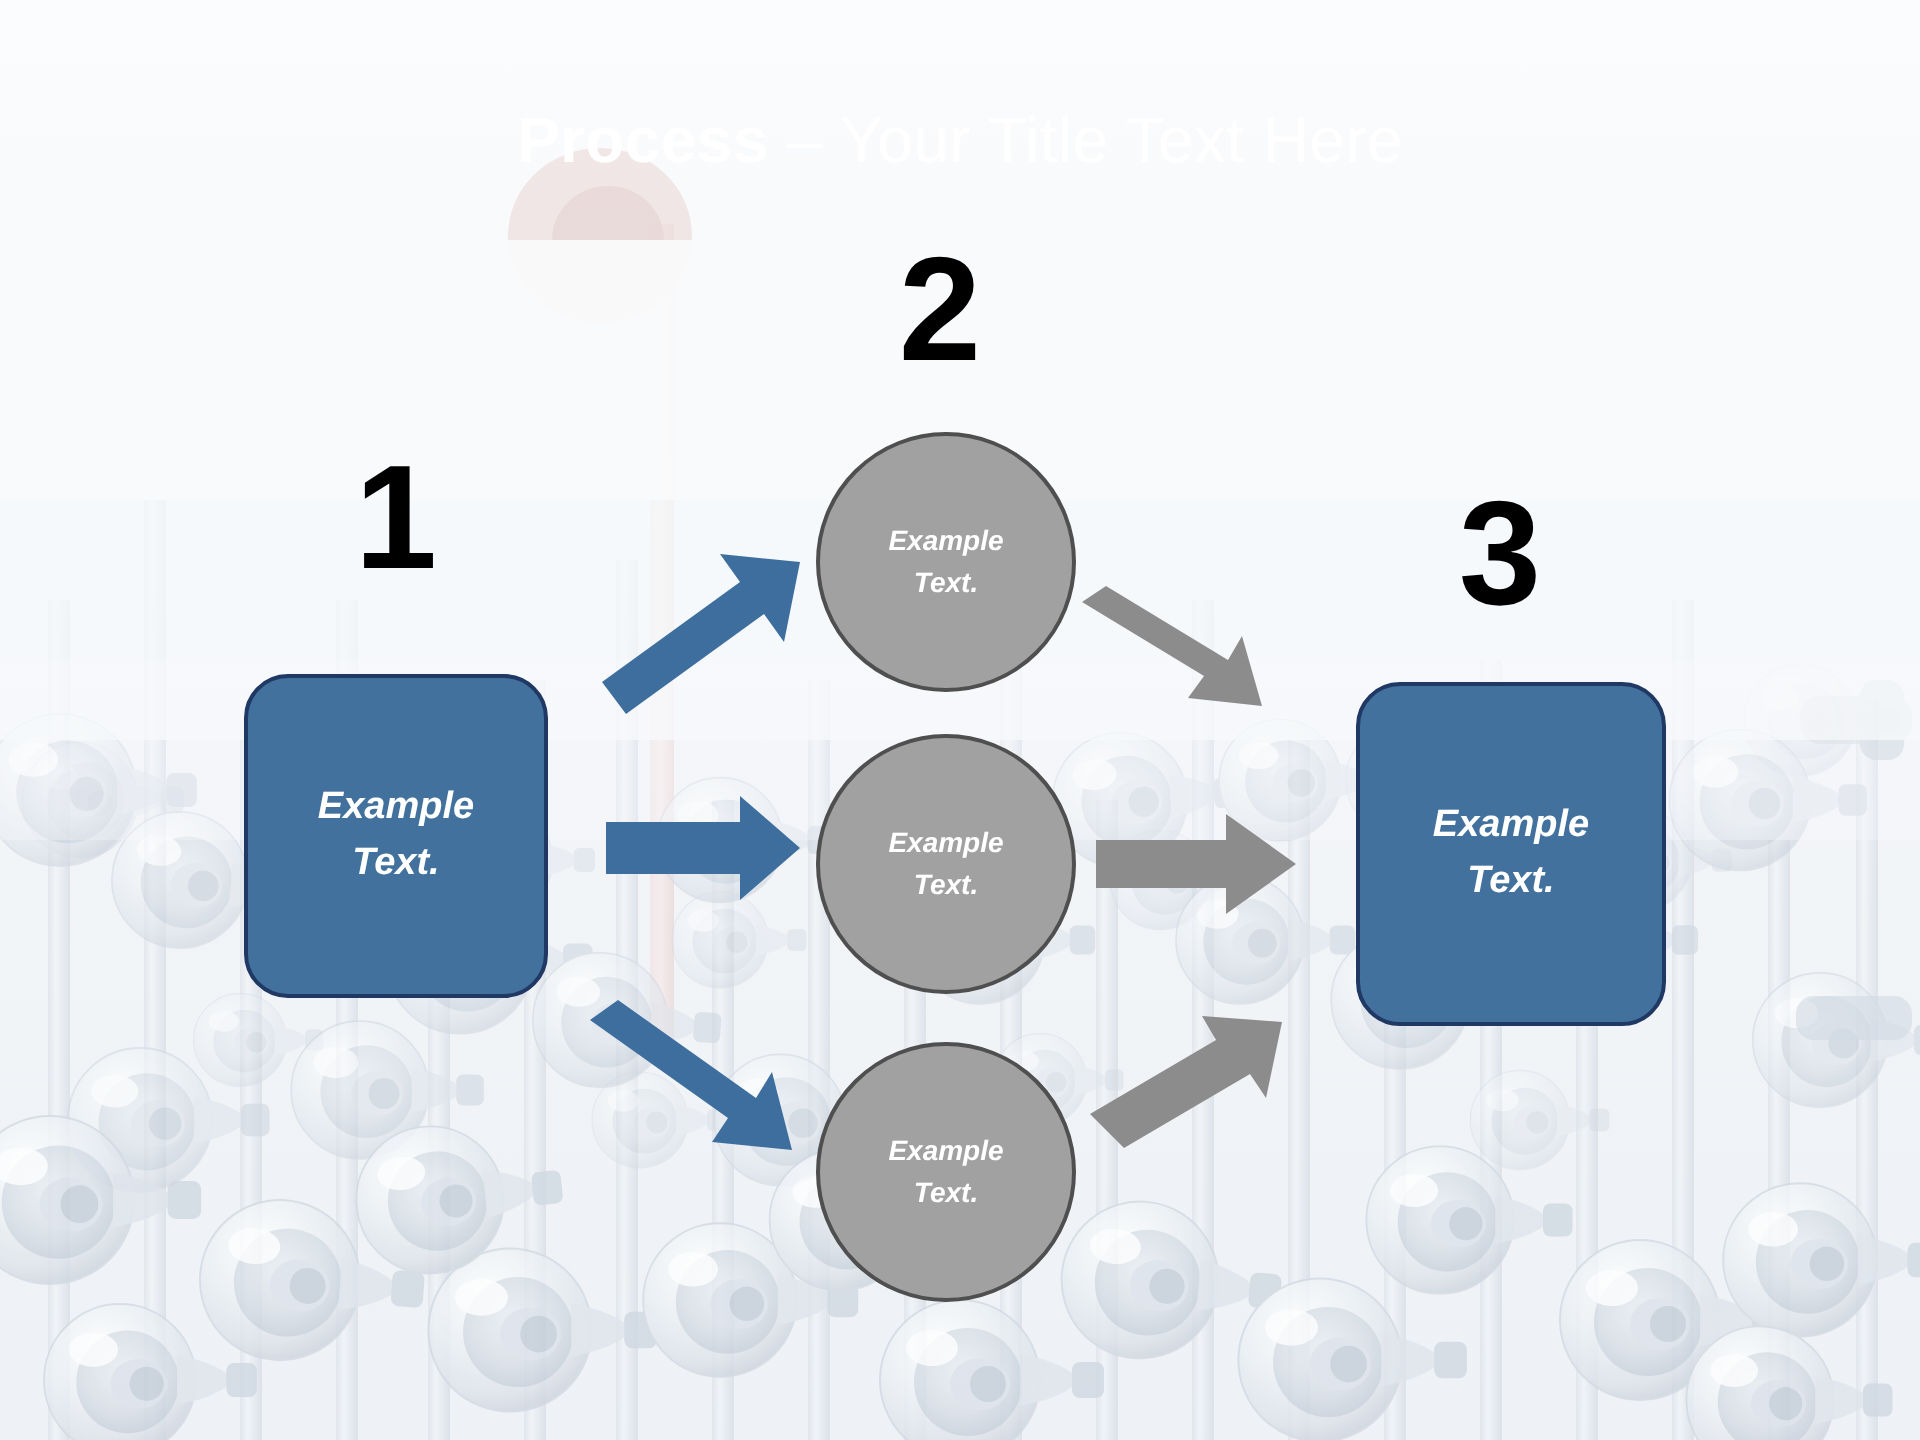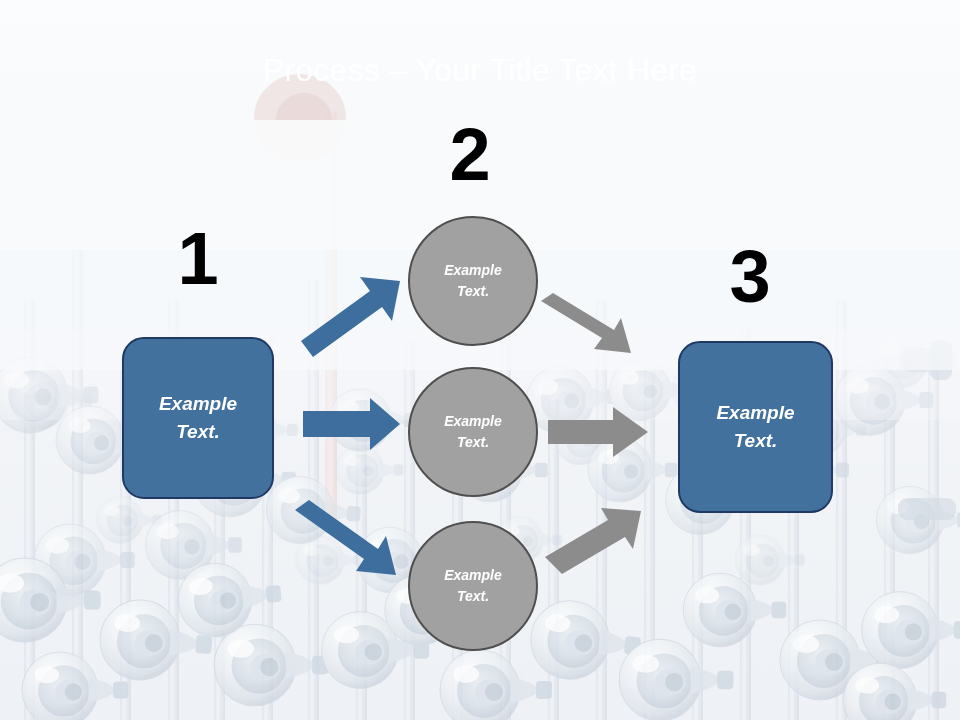--- a/index.html
+++ b/index.html
@@ -49,21 +49,21 @@
     top: 50px;
     width: 960px;
     text-align: center;
     font-size: 32px;
     line-height: 40px;
     color: #ffffff;
     white-space: nowrap;
     letter-spacing: 0.2px;
     z-index: 21;
   }
-  .header-title .t-bold { font-weight: normal; }
+  .header-title .t-bold { font-weight: bold; }
   .header-title .t-rest { font-weight: normal; }
 
   
   .step-num {
     position: absolute;
     font-size: 74px;
     font-weight: bold;
     color: #000000;
     line-height: 74px;
     z-index: 14;

